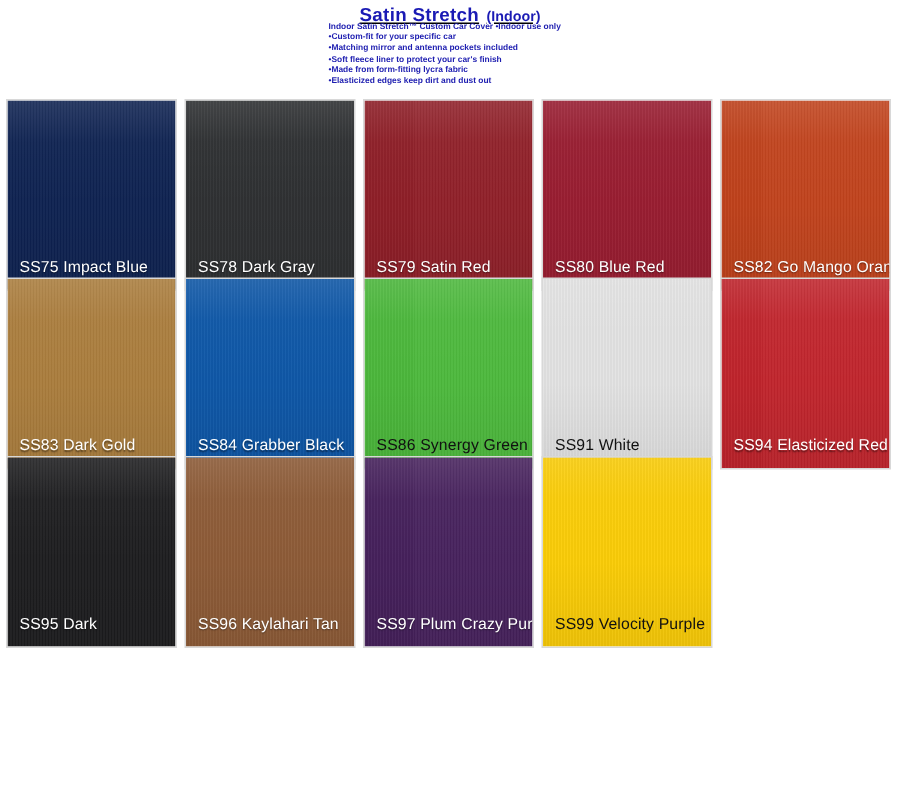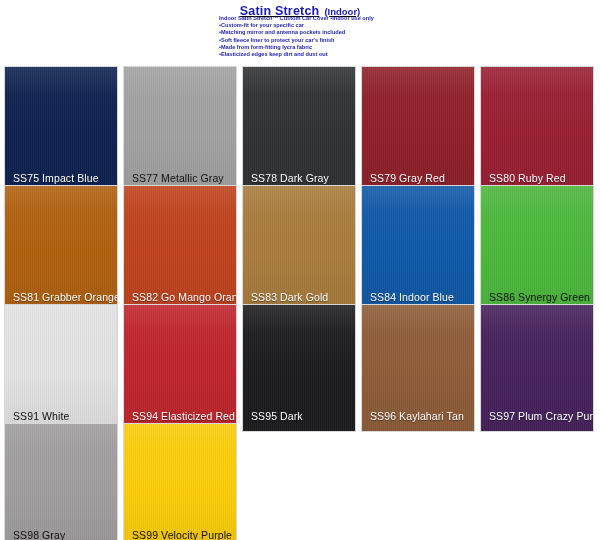--- a/index.html
+++ b/index.html
@@ -131,58 +131,48 @@
     </div>
 </div>
 
 <div id="grid">
     <div class="swatch">
       <div class="fabric" style="background: rgb(13, 33, 80);"></div>
       <div class="sheen"></div>
       <div class="label light">SS75 Impact Blue</div>
     </div>
     <div class="swatch">
-      <div class="fabric" style="background: rgb(163, 162, 162);"></div>
-      <div class="sheen"></div>
-      <div class="label dark">SS77 Metallic Gray</div>
-    </div>
-    <div class="swatch">
       <div class="fabric" style="background: rgb(47, 49, 51);"></div>
       <div class="sheen"></div>
       <div class="label light">SS78 Dark Gray</div>
     </div>
     <div class="swatch">
       <div class="fabric" style="background: rgb(143, 31, 40);"></div>
       <div class="sheen"></div>
-      <div class="label light">SS79 Gray Red</div>
+      <div class="label light">SS79 Satin Red</div>
     </div>
     <div class="swatch">
       <div class="fabric" style="background: rgb(154, 30, 50);"></div>
       <div class="sheen"></div>
-      <div class="label light">SS80 Ruby Red</div>
-    </div>
-    <div class="swatch">
-      <div class="fabric" style="background: rgb(176, 96, 14);"></div>
-      <div class="sheen"></div>
-      <div class="label light">SS81 Grabber Orange</div>
+      <div class="label light">SS80 Blue Red</div>
     </div>
     <div class="swatch">
       <div class="fabric" style="background: rgb(192, 66, 28);"></div>
       <div class="sheen"></div>
       <div class="label light">SS82 Go Mango Orange</div>
     </div>
     <div class="swatch">
       <div class="fabric" style="background: rgb(169, 124, 60);"></div>
       <div class="sheen"></div>
       <div class="label light">SS83 Dark Gold</div>
     </div>
     <div class="swatch">
       <div class="fabric" style="background: rgb(15, 88, 168);"></div>
       <div class="sheen"></div>
-      <div class="label light">SS84 Indoor Blue</div>
+      <div class="label light">SS84 Grabber Black</div>
     </div>
     <div class="swatch">
       <div class="fabric" style="background: rgb(76, 184, 60);"></div>
       <div class="sheen"></div>
       <div class="label dark">SS86 Synergy Green</div>
     </div>
     <div class="swatch">
       <div class="fabric" style="background: rgb(227, 227, 227);"></div>
       <div class="sheen"></div>
       <div class="label dark">SS91 White</div>
@@ -201,22 +191,17 @@
       <div class="fabric" style="background: rgb(142, 92, 56);"></div>
       <div class="sheen"></div>
       <div class="label light">SS96 Kaylahari Tan</div>
     </div>
     <div class="swatch">
       <div class="fabric" style="background: rgb(70, 33, 92);"></div>
       <div class="sheen"></div>
       <div class="label light">SS97 Plum Crazy Purple</div>
     </div>
     <div class="swatch">
-      <div class="fabric" style="background: rgb(160, 158, 158);"></div>
-      <div class="sheen"></div>
-      <div class="label dark">SS98 Gray</div>
-    </div>
-    <div class="swatch">
       <div class="fabric" style="background: rgb(251, 205, 8);"></div>
       <div class="sheen"></div>
       <div class="label dark">SS99 Velocity Purple</div>
     </div>
   </div>
 
 </body></html>

